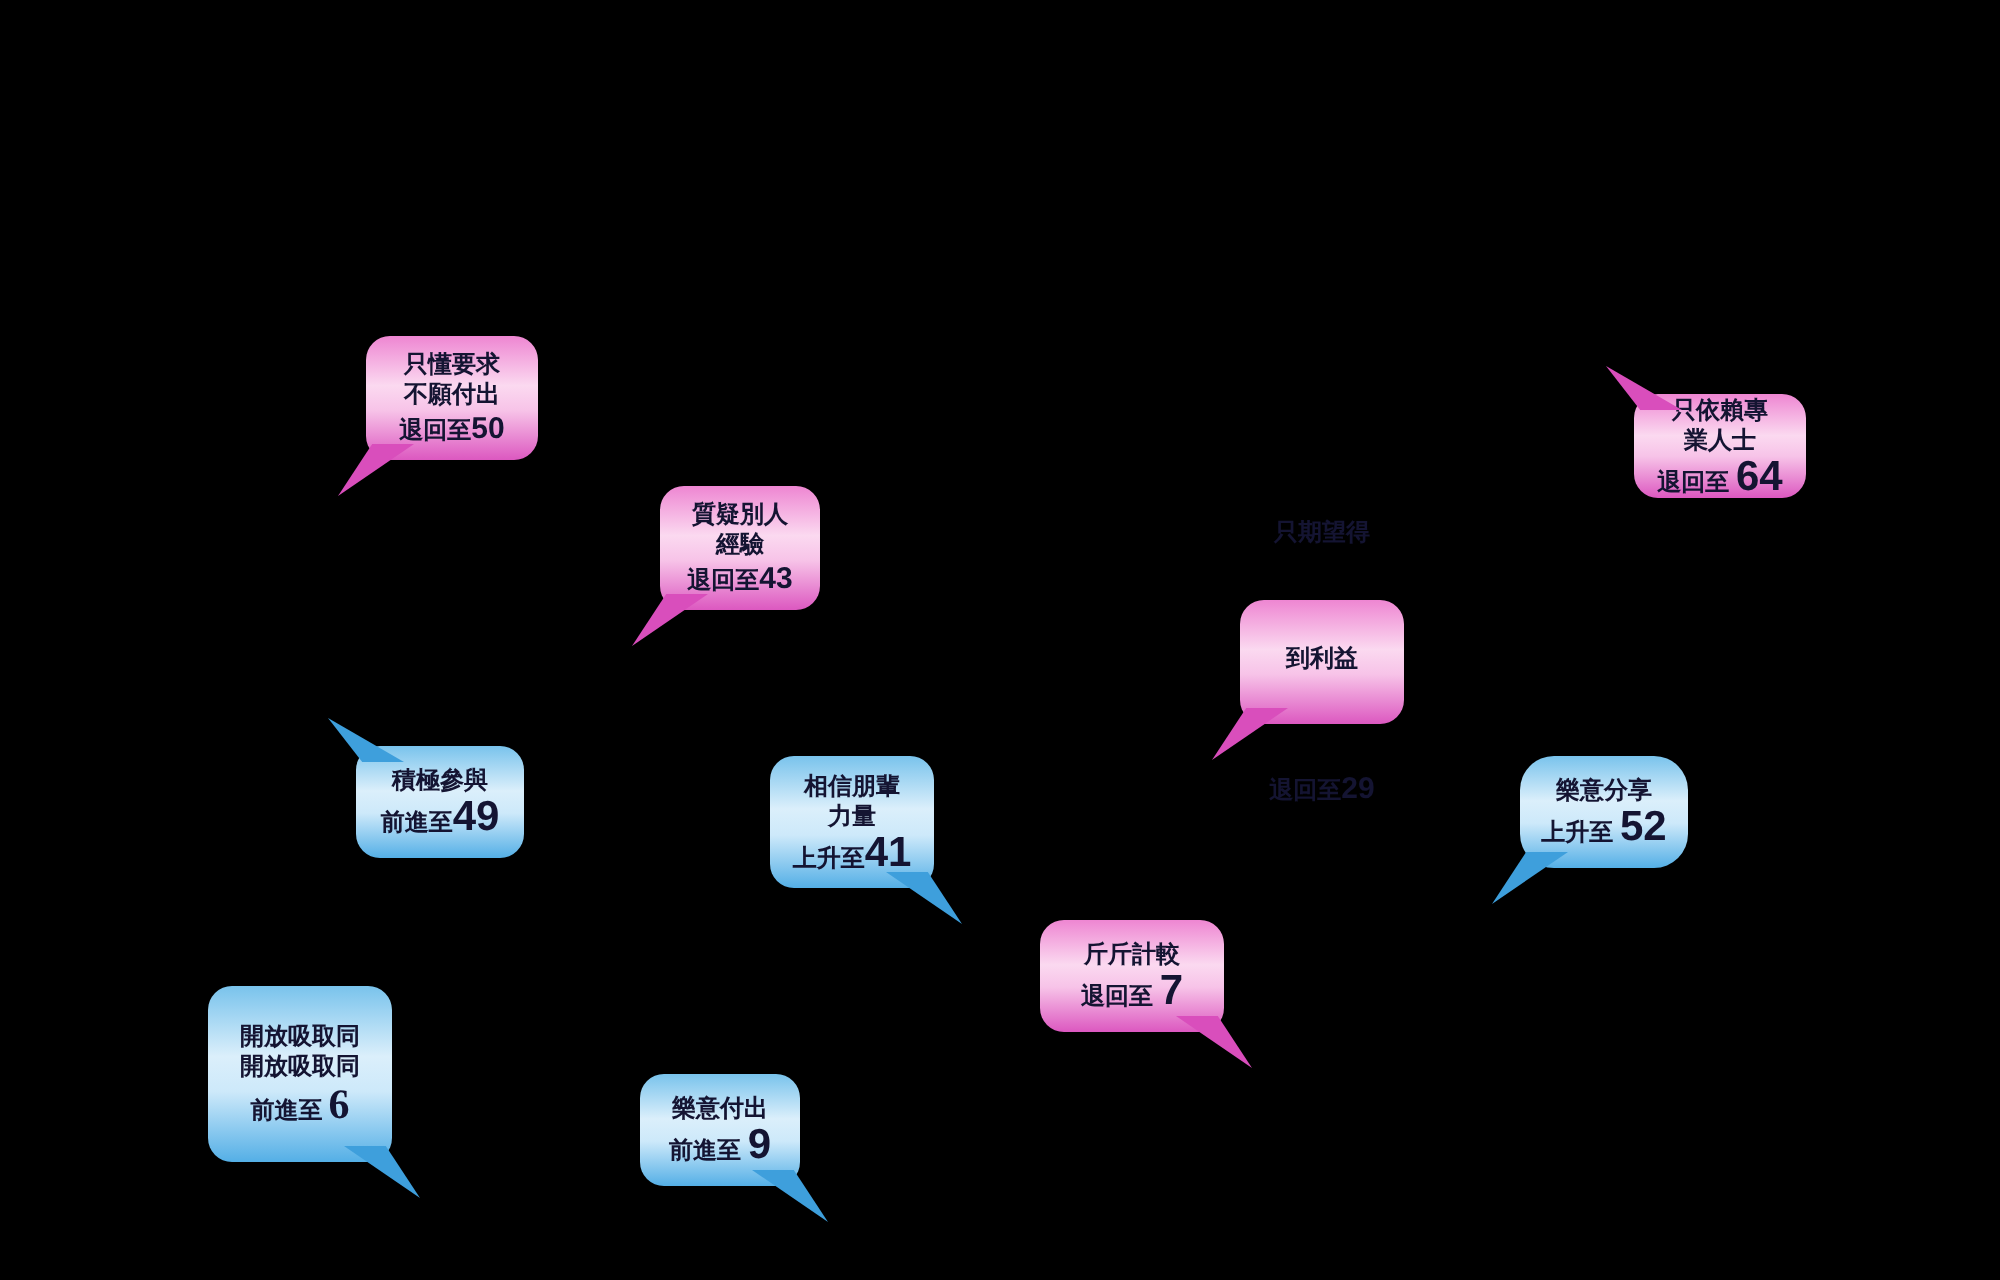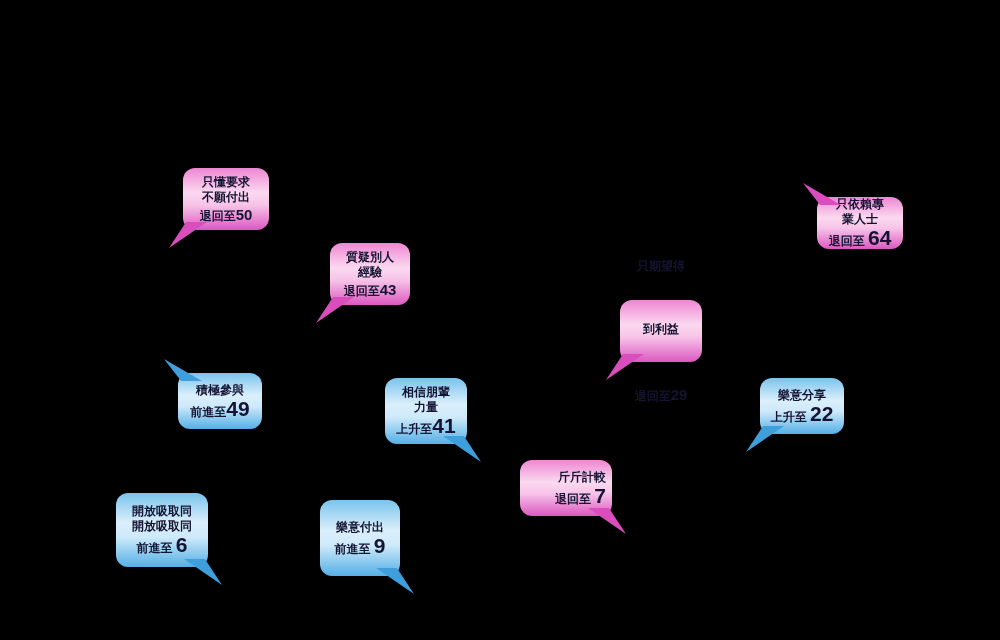--- a/index.html
+++ b/index.html
@@ -41,26 +41,26 @@
   .pink .tail{background:#d94ebc;}
   .blue .tail{background:#3e9fdc;}
   .tail-dl{left:-14px;bottom:-18px;clip-path:polygon(45% 0,100% 0,0 100%);}
   .tail-dr{right:-14px;bottom:-18px;clip-path:polygon(0 0,55% 0,100% 100%);}
   .tail-ul{left:-14px;top:-14px;height:22px;clip-path:polygon(0 0,100% 100%,45% 100%);}
 
   .b1{left:183px;top:168px;width:86px;height:62px;}
   .b2{left:330px;top:243px;width:80px;height:62px;}
   .b3{left:817px;top:197px;width:86px;height:52px;}
   .b4{left:620px;top:300px;width:82px;height:62px;gap:48px;}
-  .b5{left:520px;top:460px;width:92px;height:56px;align-items:flex-end;}
+  .b5{left:520px;top:460px;width:92px;height:56px;}
   .b6{left:178px;top:373px;width:84px;height:56px;}
   .b7{left:385px;top:378px;width:82px;height:66px;}
-  .b8{left:760px;top:378px;width:84px;height:56px;}
-  .b9{left:116px;top:493px;width:92px;height:74px;}
-  .b10{left:320px;top:500px;width:80px;height:76px;}
+  .b8{left:760px;top:378px;width:84px;height:56px;border-radius:17px;}
+  .b9{left:104px;top:493px;width:92px;height:88px;font-family:Liberation Serif, serif;}
+  .b10{left:320px;top:537px;width:80px;height:56px;}
 </style>
 </head>
 <body>
 
 <div id="canvas">
 
   <div class="bubble pink b1">
     <div class="tail tail-dl"></div>
     <div class="line">只懂要求</div>
     <div class="line">不願付出</div>
@@ -103,21 +103,21 @@
   <div class="bubble blue b7">
     <div class="tail tail-dr"></div>
     <div class="line">相信朋輩</div>
     <div class="line">力量</div>
     <div class="action"><span>上升至</span><span class="val big">41</span></div>
   </div>
 
   <div class="bubble blue b8">
     <div class="tail tail-dl"></div>
     <div class="line">樂意分享</div>
-    <div class="action"><span>上升至 </span><span class="val big">22</span></div>
+    <div class="action"><span>上升至 </span><span class="val big">52</span></div>
   </div>
 
   <div class="bubble blue b9">
     <div class="tail tail-dr"></div>
     <div class="line">開放吸取同</div>
     <div class="line">開放吸取同</div>
     <div class="action"><span>前進至 </span><span class="val big">6</span></div>
   </div>
 
   <div class="bubble blue b10">

